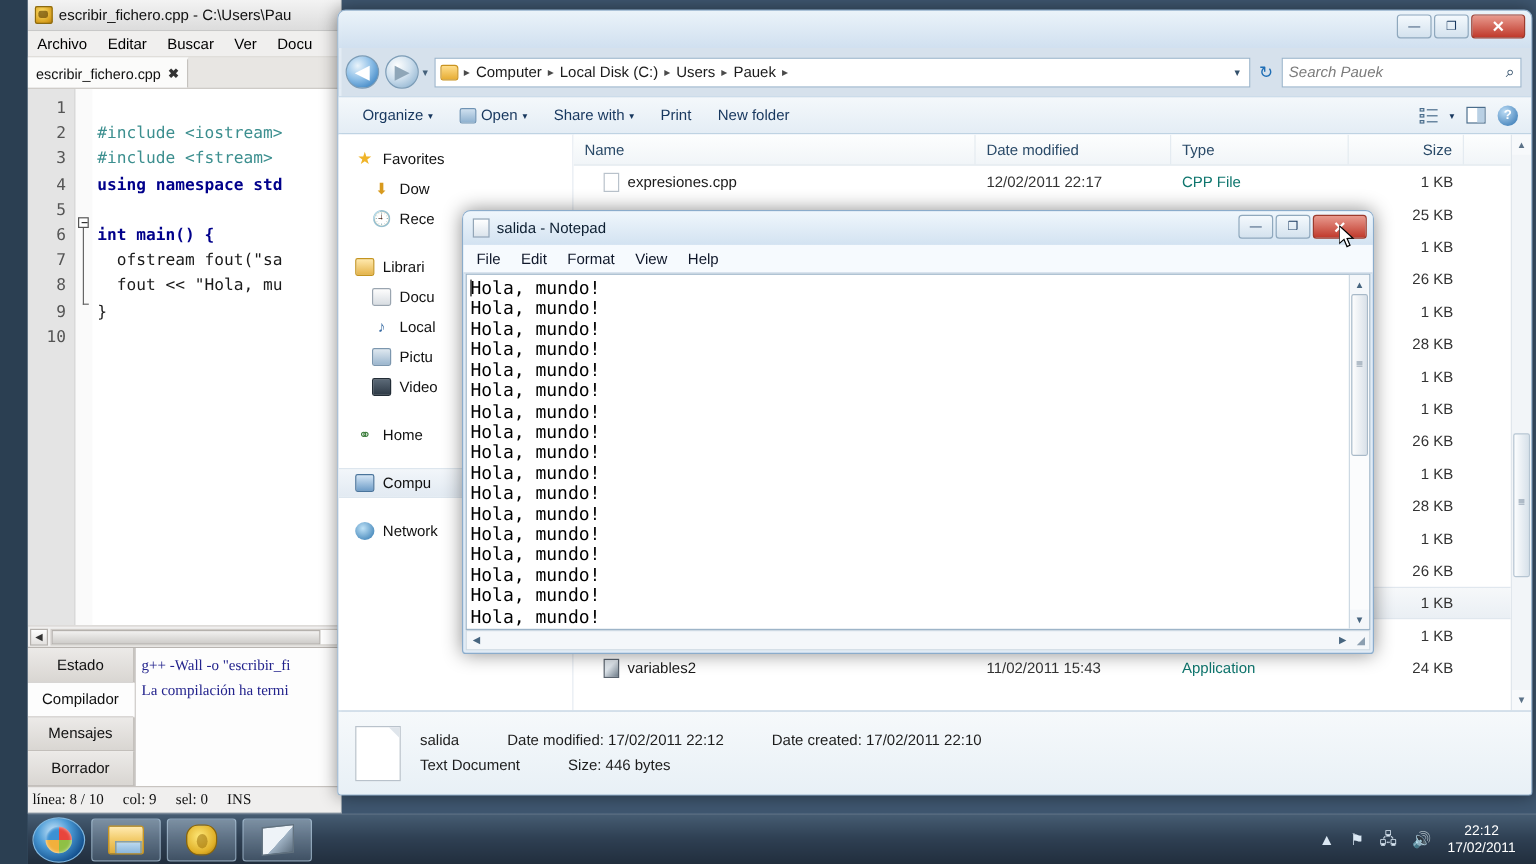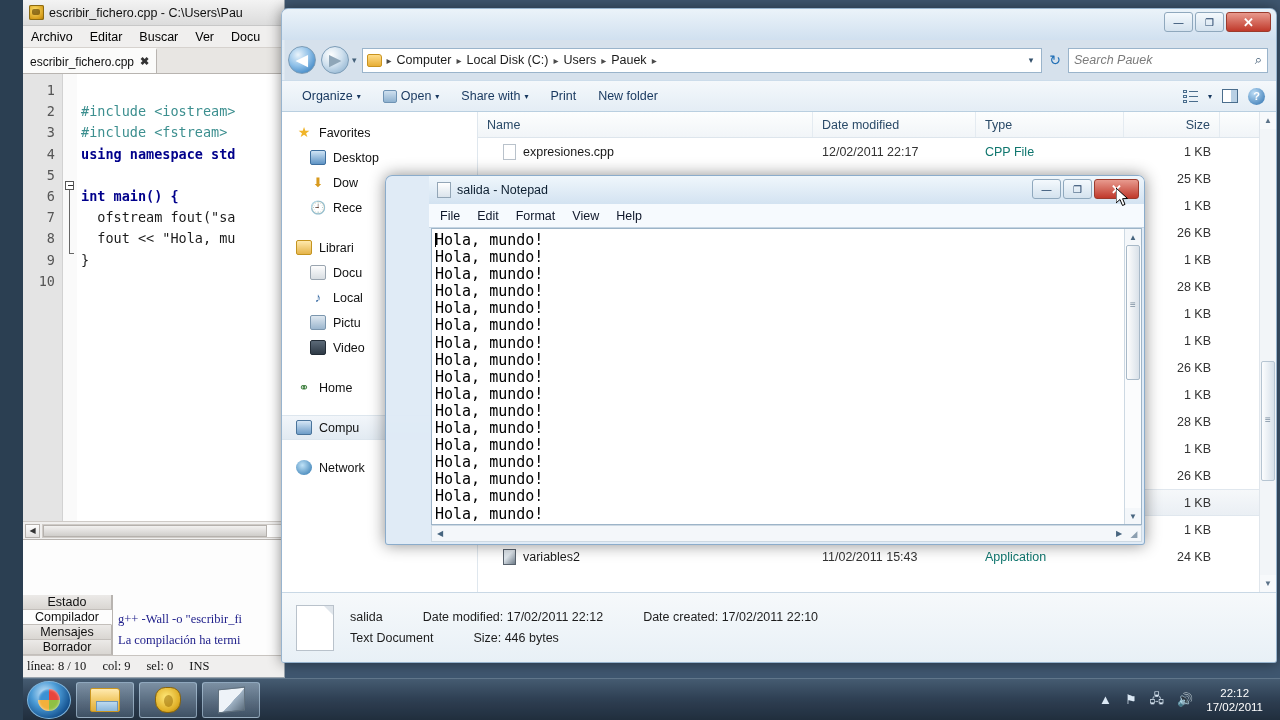--- a/index.html
+++ b/index.html
@@ -76,21 +76,21 @@
     height:18px; background:#f0efee; border-top:1px solid #cfcbc7;
     display:flex; align-items:center; padding:0 2px; gap:2px;
   }
   .hs-arrow { width:15px;height:14px;background:linear-gradient(180deg,#fdfdfd,#e3e1df);
     border:1px solid #b5b1ad; display:flex;align-items:center;justify-content:center;
     font-size:8px;color:#333; }
   .hs-track { flex:1; height:14px; background:#fff; border:1px solid #cfcbc7; position:relative;}
   .hs-thumb { position:absolute; left:0; top:0; bottom:0; width:94%;
     background:linear-gradient(180deg,#f2f1f0,#cfcdca); border:1px solid #b5b1ad;}
 
-  #ed-panel { height:116px; background:#fdfdfd; border-top:1px solid #b8b4b0; display:flex;align-items:flex-end; }
+  #ed-panel { height:116px; background:#fdfdfd; border-top:1px solid #b8b4b0; display:flex; }
   #ed-panel-tabs { width:90px; display:flex; flex-direction:column; border-right:1px solid #b8b4b0;}
   .pn-tab {
     flex:1; display:flex;align-items:center;justify-content:center;
     font-size:12.5px;color:#101010; background:linear-gradient(180deg,#eceae8,#d9d6d2);
     border-bottom:1px solid #c3bfbb; border-right:1px solid #b8b4b0;
   }
   .pn-tab.sel { background:#fdfdfd; border-right:1px solid #fdfdfd; }
   #ed-panel-body { flex:1; padding:4px 5px; font-size:12.5px; color:#22228c;
     font-family:"Liberation Serif", serif; line-height:21px; overflow:hidden; white-space:nowrap;}
   #ed-status {
@@ -233,21 +233,21 @@
   .det-txt { display:flex; flex-direction:column; gap:7px; }
   .det-line { display:flex; gap:40px; }
   .det-name { font-weight:normal; }
 
   
   #notepad {
     position:absolute; left:362px; top:175px; width:760px; height:370px;
     background:rgba(222,234,245,.95);
     border:1px solid rgba(130,165,198,.9); border-radius:7px 7px 3px 3px;
     box-shadow:0 0 16px rgba(0,0,0,.45);
-    display:flex; flex-direction:column; overflow:hidden;padding-left:43px;
+    display:flex; flex-direction:column; overflow:hidden;
   }
   #np-titlebar {
     height:28px; position:relative; display:flex; align-items:center; gap:6px; padding-left:8px;
     background:linear-gradient(180deg,rgba(240,247,252,.97),rgba(210,226,241,.94));
     font-size:12.5px; color:#0c1e30;
   }
   .np-ico { width:14px;height:16px;background:linear-gradient(180deg,#fff,#dbe4ec);
     border:1px solid #93a6b7; }
   #np-menu {
     height:24px; display:flex; align-items:center; gap:17px; padding:0 11px;
@@ -475,24 +475,20 @@
       </div>
     </div>
 
     <div id="ex-main">
       <div id="ex-nav">
         <div class="nv-item">
             <span class="ico ico-fav">★</span>
             <span>Favorites</span>
           </div>
         <div class="nv-item child">
-            <span class="ico ico-desktop"></span>
-            <span>Desktop</span>
-          </div>
-        <div class="nv-item child">
             <span class="ico ico-down">⬇</span>
             <span>Dow</span>
           </div>
         <div class="nv-item child">
             <span class="ico ico-recent">🕘</span>
             <span>Rece</span>
           </div>
         <div class="nv-gap"></div>
         <div class="nv-item">
             <span class="ico ico-lib"></span>

